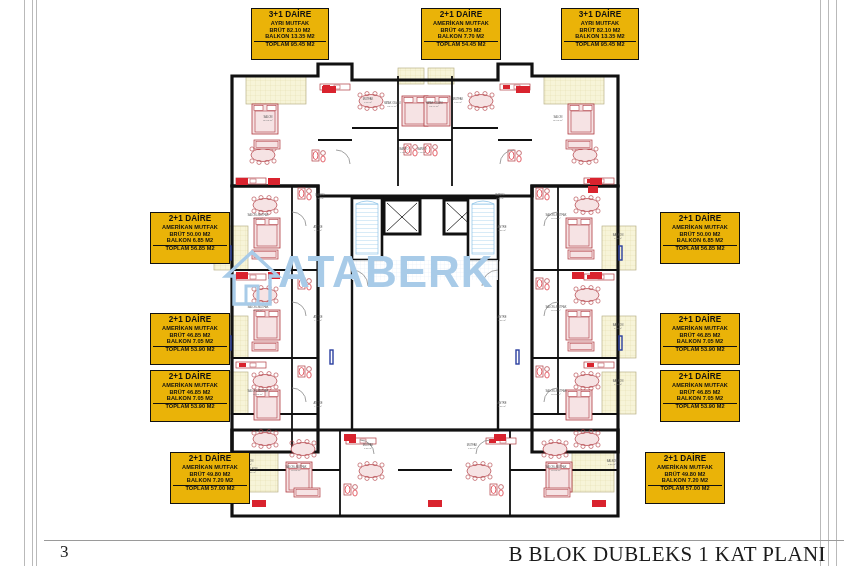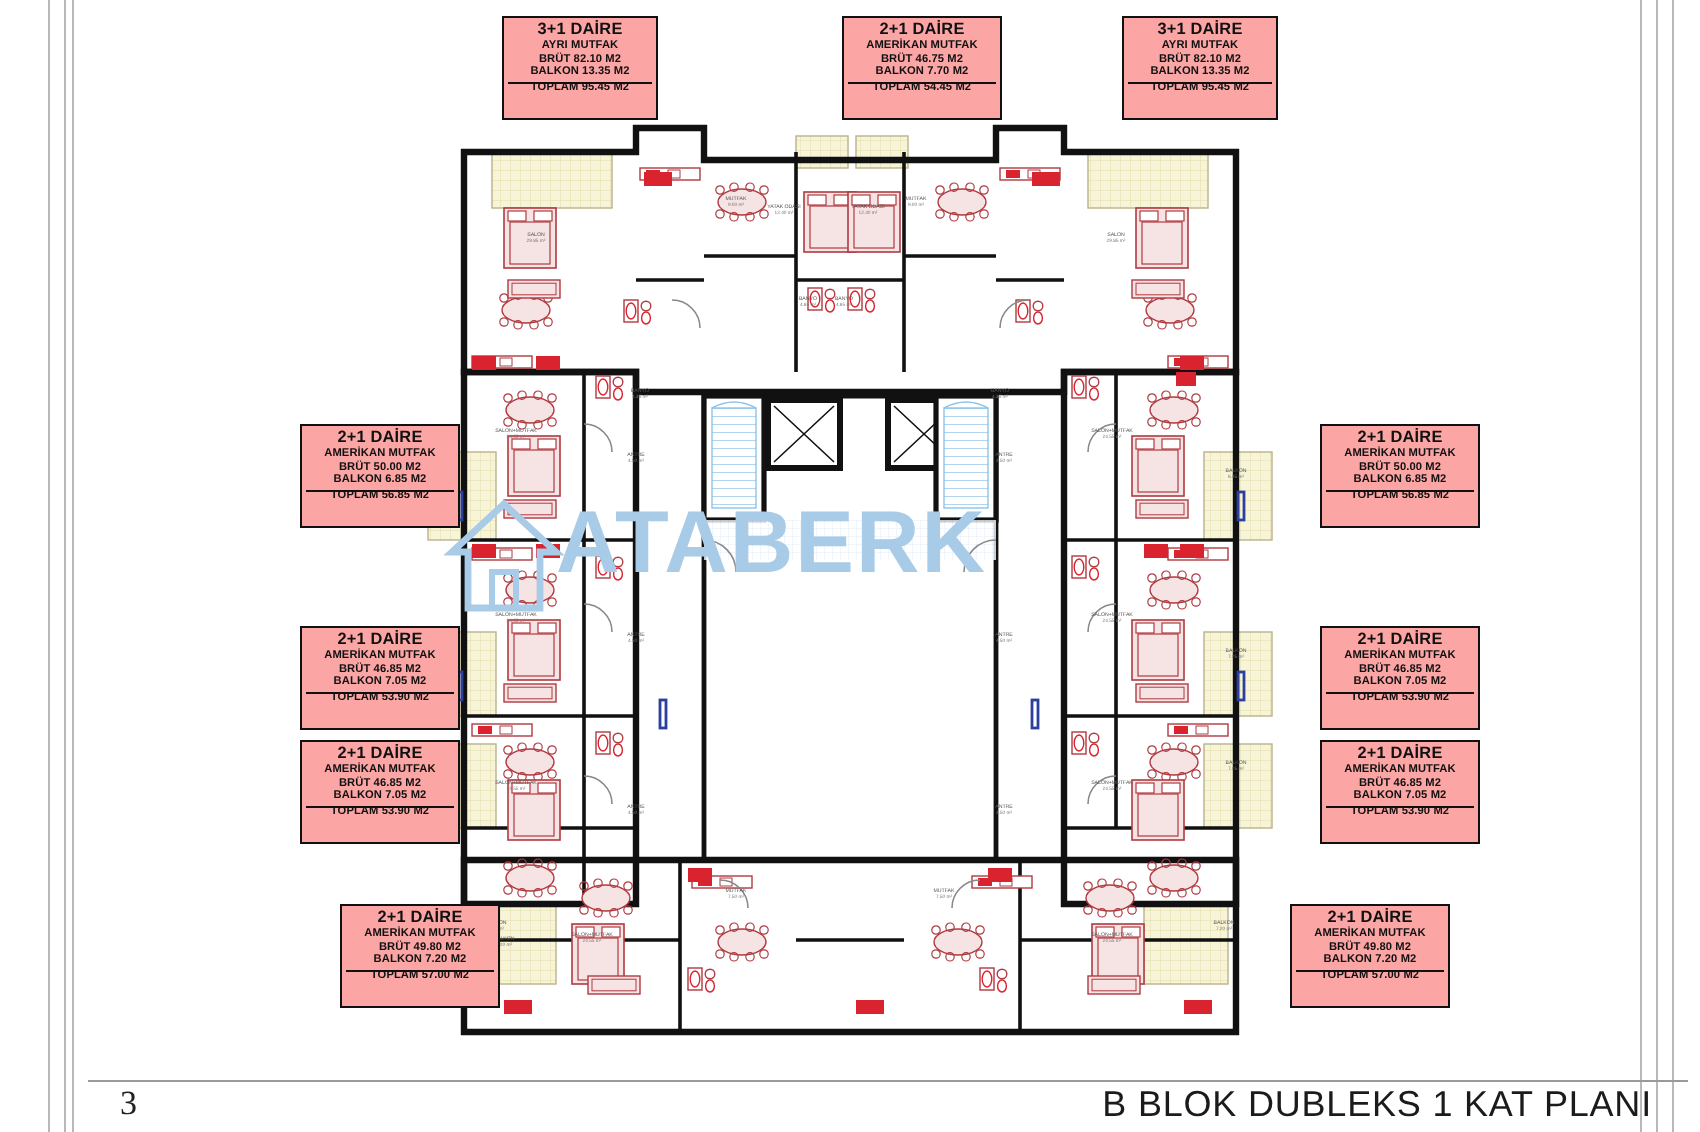--- a/index.html
+++ b/index.html
@@ -4,21 +4,21 @@
 <style>
   html,body{margin:0;padding:0;background:#ffffff;}
   body{width:850px;height:566px;overflow:hidden;
        font-family:"Liberation Sans","DejaVu Sans",sans-serif;color:#111;}
   .sheet{position:relative;width:850px;height:566px;background:#fff;}
 
   
   .frame-v{position:absolute;top:0;bottom:0;width:1px;background:#b9b9b9;}
 
   
-  .callout{position:absolute;background:#fca5a5;border:1.4px solid #111;
+  .callout{position:absolute;background:#eab308;border:1.4px solid #111;
            padding:1px 2px 2px 2px;box-sizing:border-box;
            text-align:center;line-height:1.0;}
   .callout .c-title{font-size:8.2px;font-weight:700;letter-spacing:.1px;
                     color:#111;padding:1px 0 1px 0;}
   .callout .c-row{font-size:5.6px;font-weight:700;color:#111;
                   padding:0.6px 0;letter-spacing:.05px;}
   .callout .c-row.rule{border-top:.8px solid #111;}
 
   
   .plan{position:absolute;left:0;top:0;width:850px;height:566px;}
@@ -28,23 +28,23 @@
              pointer-events:none;}
   .wm-text{position:absolute;left:56px;top:4px;font-size:44px;font-weight:700;
            color:#a8cbe8;letter-spacing:1px;line-height:1;
            font-family:"Liberation Sans",sans-serif;text-align:center;}
 
   
   .titleblock{position:absolute;left:44px;top:540px;right:6px;height:26px;}
   .tb-line{position:absolute;left:0;right:0;top:0;height:1px;background:#9a9a9a;}
   .tb-page{position:absolute;left:16px;top:2px;font-size:17px;color:#222;
            font-family:"Liberation Serif",serif;}
-  .tb-title{position:absolute;right:18px;top:2px;font-size:18px;color:#1b1b1b;
+  .tb-title{position:absolute;right:18px;top:2px;font-size:21px;color:#1b1b1b;
             letter-spacing:.4px;white-space:nowrap;
-            font-family:Liberation Sans, sans-serif;}
+            font-family:Liberation Serif, serif;}
 </style>
 </head>
 <body>
 
 <div class="sheet">
 
   <div class="frame-v" style="left:24px;"></div>
   <div class="frame-v" style="left:32px;"></div>
   <div class="frame-v" style="left:36px;"></div>
   <div class="frame-v" style="left:820px;"></div>

